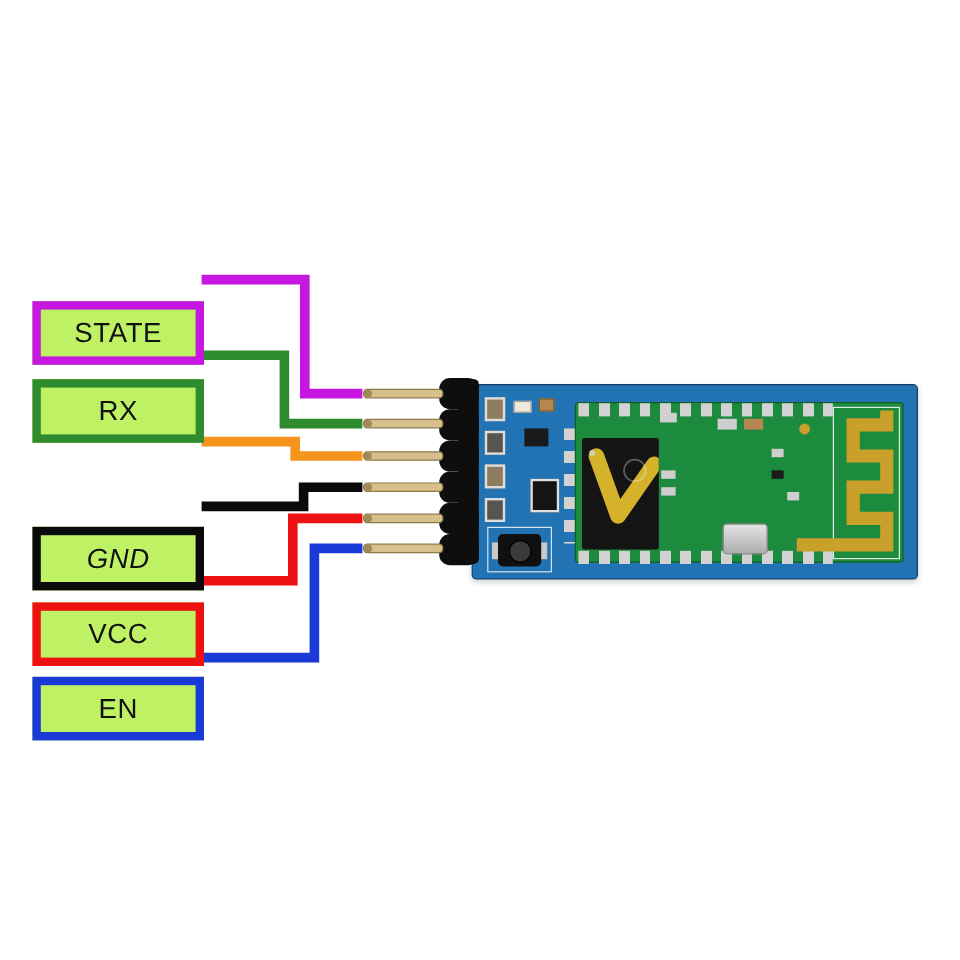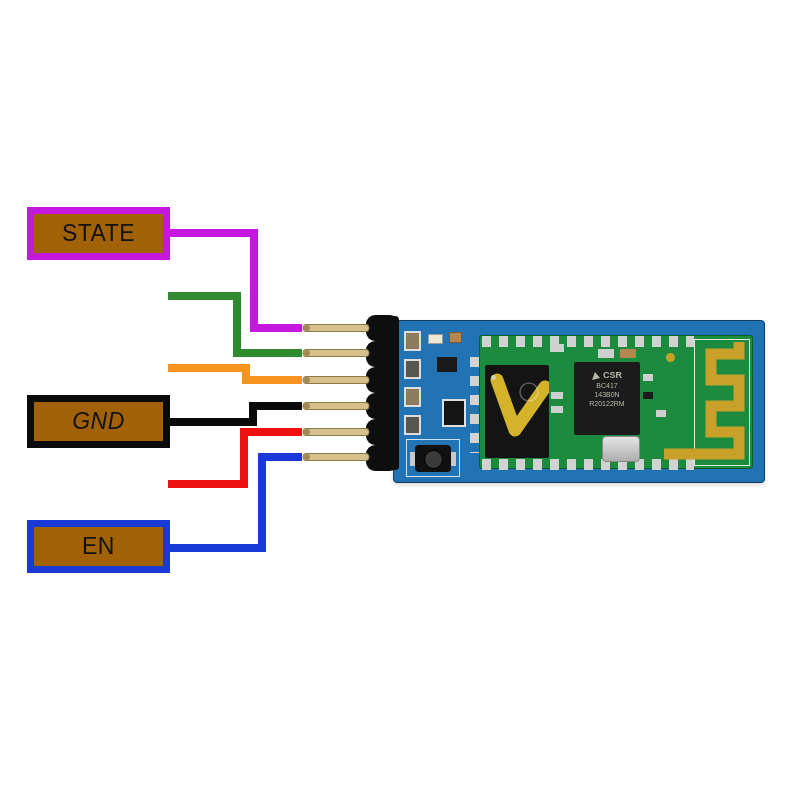--- a/index.html
+++ b/index.html
@@ -1,22 +1,22 @@
 <!DOCTYPE html>
 <html><head>
 <meta charset="utf-8">
 <style>
   html,body{margin:0;padding:0;background:#ffffff;}
   .canvas{position:relative;width:800px;height:800px;background:#fff;
           font-family:"Liberation Sans",sans-serif;overflow:hidden;}
   .layer{position:absolute;left:0;top:0;width:800px;height:800px;}
   svg.layer{pointer-events:none;}
   .pin-label{position:absolute;left:27px;width:143px;height:53px;box-sizing:border-box;
-             background:#a16207;border:7px solid #000;display:flex;align-items:center;
-             justify-content:center;font-size:23px;color:#111;letter-spacing:.5px;}
+             background:#bef264;border:7px solid #000;display:flex;align-items:center;
+             justify-content:center;font-size:23px;color:#111;letter-spacing:.5px;margin-top:44px;}
   .wire{fill:none;stroke-width:8;stroke-linejoin:miter;}
   
   .pcb{position:absolute;left:393px;top:320px;width:370px;height:161px;
        background:#2173b4;border:1px solid #123d63;border-radius:4px;
        box-shadow:0 2px 4px rgba(0,0,0,.15);}
   .green-board{position:absolute;left:85px;top:14px;width:274px;height:134px;
                background:#1d8b3d;border:1px solid #0d5f27;border-radius:3px;box-sizing:border-box;}
   .pads-h{position:absolute;height:11px;background:repeating-linear-gradient(90deg,#d2d2d2 0 9px,rgba(0,0,0,0) 9px 17px);}
   .pads-v{position:absolute;width:11px;background:repeating-linear-gradient(180deg,#d2d2d2 0 10px,rgba(0,0,0,0) 10px 19px);}
   .flash-chip{position:absolute;left:5px;top:29px;width:64px;height:93px;background:#141414;border-radius:2px;}
@@ -73,31 +73,20 @@
       <div class="pads-h" style="left:2px;top:123px;width:212px;"></div>
 
       <div class="flash-chip">
         <div class="flash-dot"></div>
         <svg width="64" height="93" viewBox="0 0 64 93">
           <polyline points="12,15 30,65 60,22" fill="none" stroke-width="13" stroke-linejoin="round" stroke-linecap="round" style="stroke: rgb(212, 179, 42);"></polyline>
           <circle cx="44" cy="27" r="9" fill="none" stroke="rgba(255,255,255,.3)" stroke-width="1.5"></circle>
         </svg>
       </div>
 
-      <div class="csr-chip">
-        <div class="csr-brand">
-          <svg width="8" height="8" viewBox="0 0 8 8">
-            <path d="M0 8 L3 0 L8 6 Z" fill="#b9b8a8"></path>
-          </svg>
-          <span>CSR</span>
-        </div>
-        <div>BC417</div>
-        <div>143B0N</div>
-        <div>R20122RM</div>
-      </div>
 
       <div class="crystal"></div>
 
       <div class="smd" style="left:70px;top:8px;width:14px;height:8px;background:#cfcfcf;"></div>
       <div class="smd" style="left:118px;top:13px;width:16px;height:9px;background:#cfcfcf;"></div>
       <div class="smd" style="left:140px;top:13px;width:16px;height:9px;background:#b3874f;"></div>
       <div class="smd" style="left:71px;top:56px;width:12px;height:7px;background:#cfcfcf;"></div>
       <div class="smd" style="left:71px;top:70px;width:12px;height:7px;background:#cfcfcf;"></div>
       <div class="smd" style="left:163px;top:38px;width:10px;height:7px;background:#cfcfcf;"></div>
       <div class="smd" style="left:163px;top:56px;width:10px;height:7px;background:#1a1a1a;"></div>
@@ -135,20 +124,26 @@
       <rect x="303" y="377" width="7" height="6" rx="3"></rect>
       <rect x="303" y="403" width="7" height="6" rx="3"></rect>
       <rect x="303" y="429" width="7" height="6" rx="3"></rect>
       <rect x="303" y="454" width="7" height="6" rx="3"></rect>
     </g>
   </svg>
 
   <div class="pin-label" style="top: 207px; border-color: rgb(197, 23, 224);">
     <span>STATE</span>
   </div>
+  <div class="pin-label" style="top: 272px; border-color: rgb(46, 139, 46);">
+    <span>RX</span>
+  </div>
   <div class="pin-label" style="top: 395px; border-color: rgb(10, 10, 10); font-style: italic;">
     <span>GND</span>
+  </div>
+  <div class="pin-label" style="top: 458px; border-color: rgb(238, 17, 17);">
+    <span>VCC</span>
   </div>
   <div class="pin-label" style="top: 520px; border-color: rgb(26, 58, 216);">
     <span>EN</span>
   </div>
 
 </div>
 
 </body></html>

